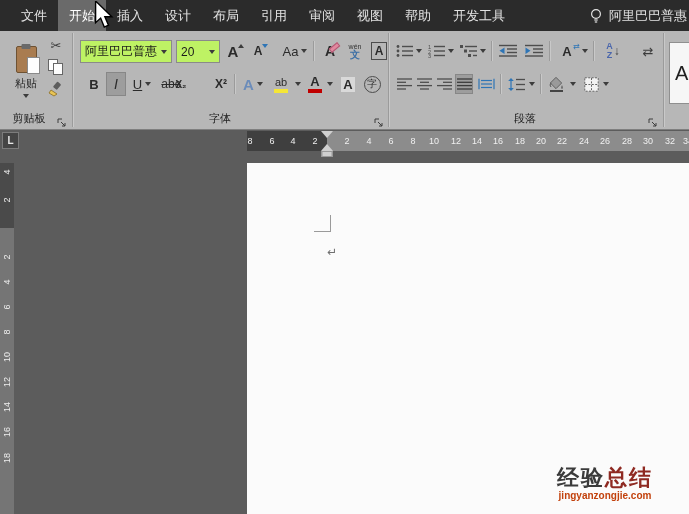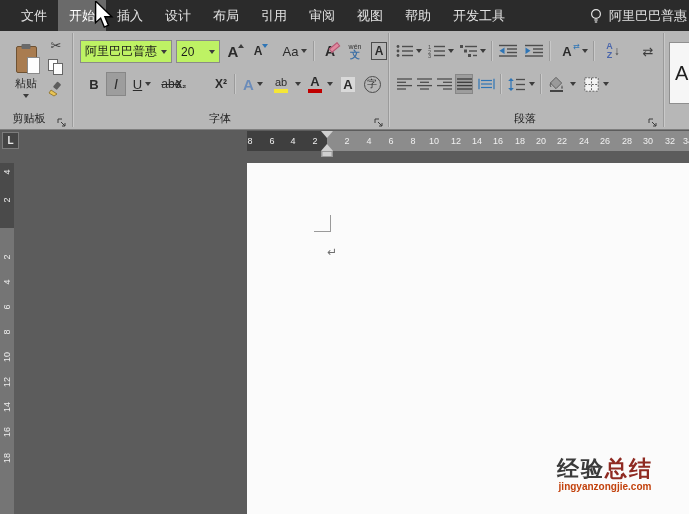--- a/index.html
+++ b/index.html
@@ -40,21 +40,21 @@
   .vnum{position:absolute;left:50%;transform:translate(-50%,-50%) rotate(-90deg);font-size:9px;color:#ededed;}
   .indent-top{position:absolute;left:80px;top:0;transform:translateX(-50%);width:0;height:0;border-left:6px solid transparent;border-right:6px solid transparent;border-top:7px solid #cfcfcf;}
   .indent-bot{position:absolute;left:80px;top:13px;transform:translateX(-50%);width:0;height:0;border-left:6px solid transparent;border-right:6px solid transparent;border-bottom:7px solid #cfcfcf;}
   .indent-sq{position:absolute;left:80px;top:20px;transform:translateX(-50%);width:11px;height:6px;background:#cfcfcf;border:1px solid #9a9a9a;}
 
   .page{position:absolute;left:247px;top:33px;width:442px;height:351px;background:#fbfbfb;}
   .cropv{position:absolute;left:83px;top:52px;width:1px;height:17px;background:#9a9a9a;}
   .croph{position:absolute;left:67px;top:68px;width:17px;height:1px;background:#9a9a9a;}
   .pilcrow{position:absolute;left:80px;top:82px;font-size:12px;color:#6f6f6f;}
   .watermark{position:absolute;left:284px;top:294px;width:148px;text-align:center;line-height:1.1;}
-  .wm1{font-size:22px;font-weight:bold;letter-spacing:2px;color:#3b3b3b;white-space:nowrap;}
+  .wm1{font-size:22px;font-weight:bold;letter-spacing:2px;color:#3b3b3b;white-space:nowrap;margin-top:9px;}
   .wm1 .red{color:#8f2a22;}
   .wm2{font-size:10px;font-weight:bold;color:#c2410c;white-space:nowrap;letter-spacing:0px;}
 
   .icon-clipboard{position:relative;width:21px;height:27px;background:#a97c50;border:1px solid #6e5233;border-radius:2px;}
   .icon-clipboard .clip{position:absolute;left:50%;top:-3px;transform:translateX(-50%);width:9px;height:5px;background:#696969;border-radius:1px;}
   .icon-clipboard .sheet{position:absolute;right:-4px;bottom:-2px;width:13px;height:17px;background:#fdfdfd;border:1px solid #8a8a8a;}
   .icon-copy{position:relative;width:16px;height:16px;}
   .icon-copy .p1,.icon-copy .p2{position:absolute;width:10px;height:12px;background:#fdfdfd;border:1px solid #666;}
   .icon-copy .p1{left:0;top:0;}
   .icon-copy .p2{left:5px;top:4px;}

